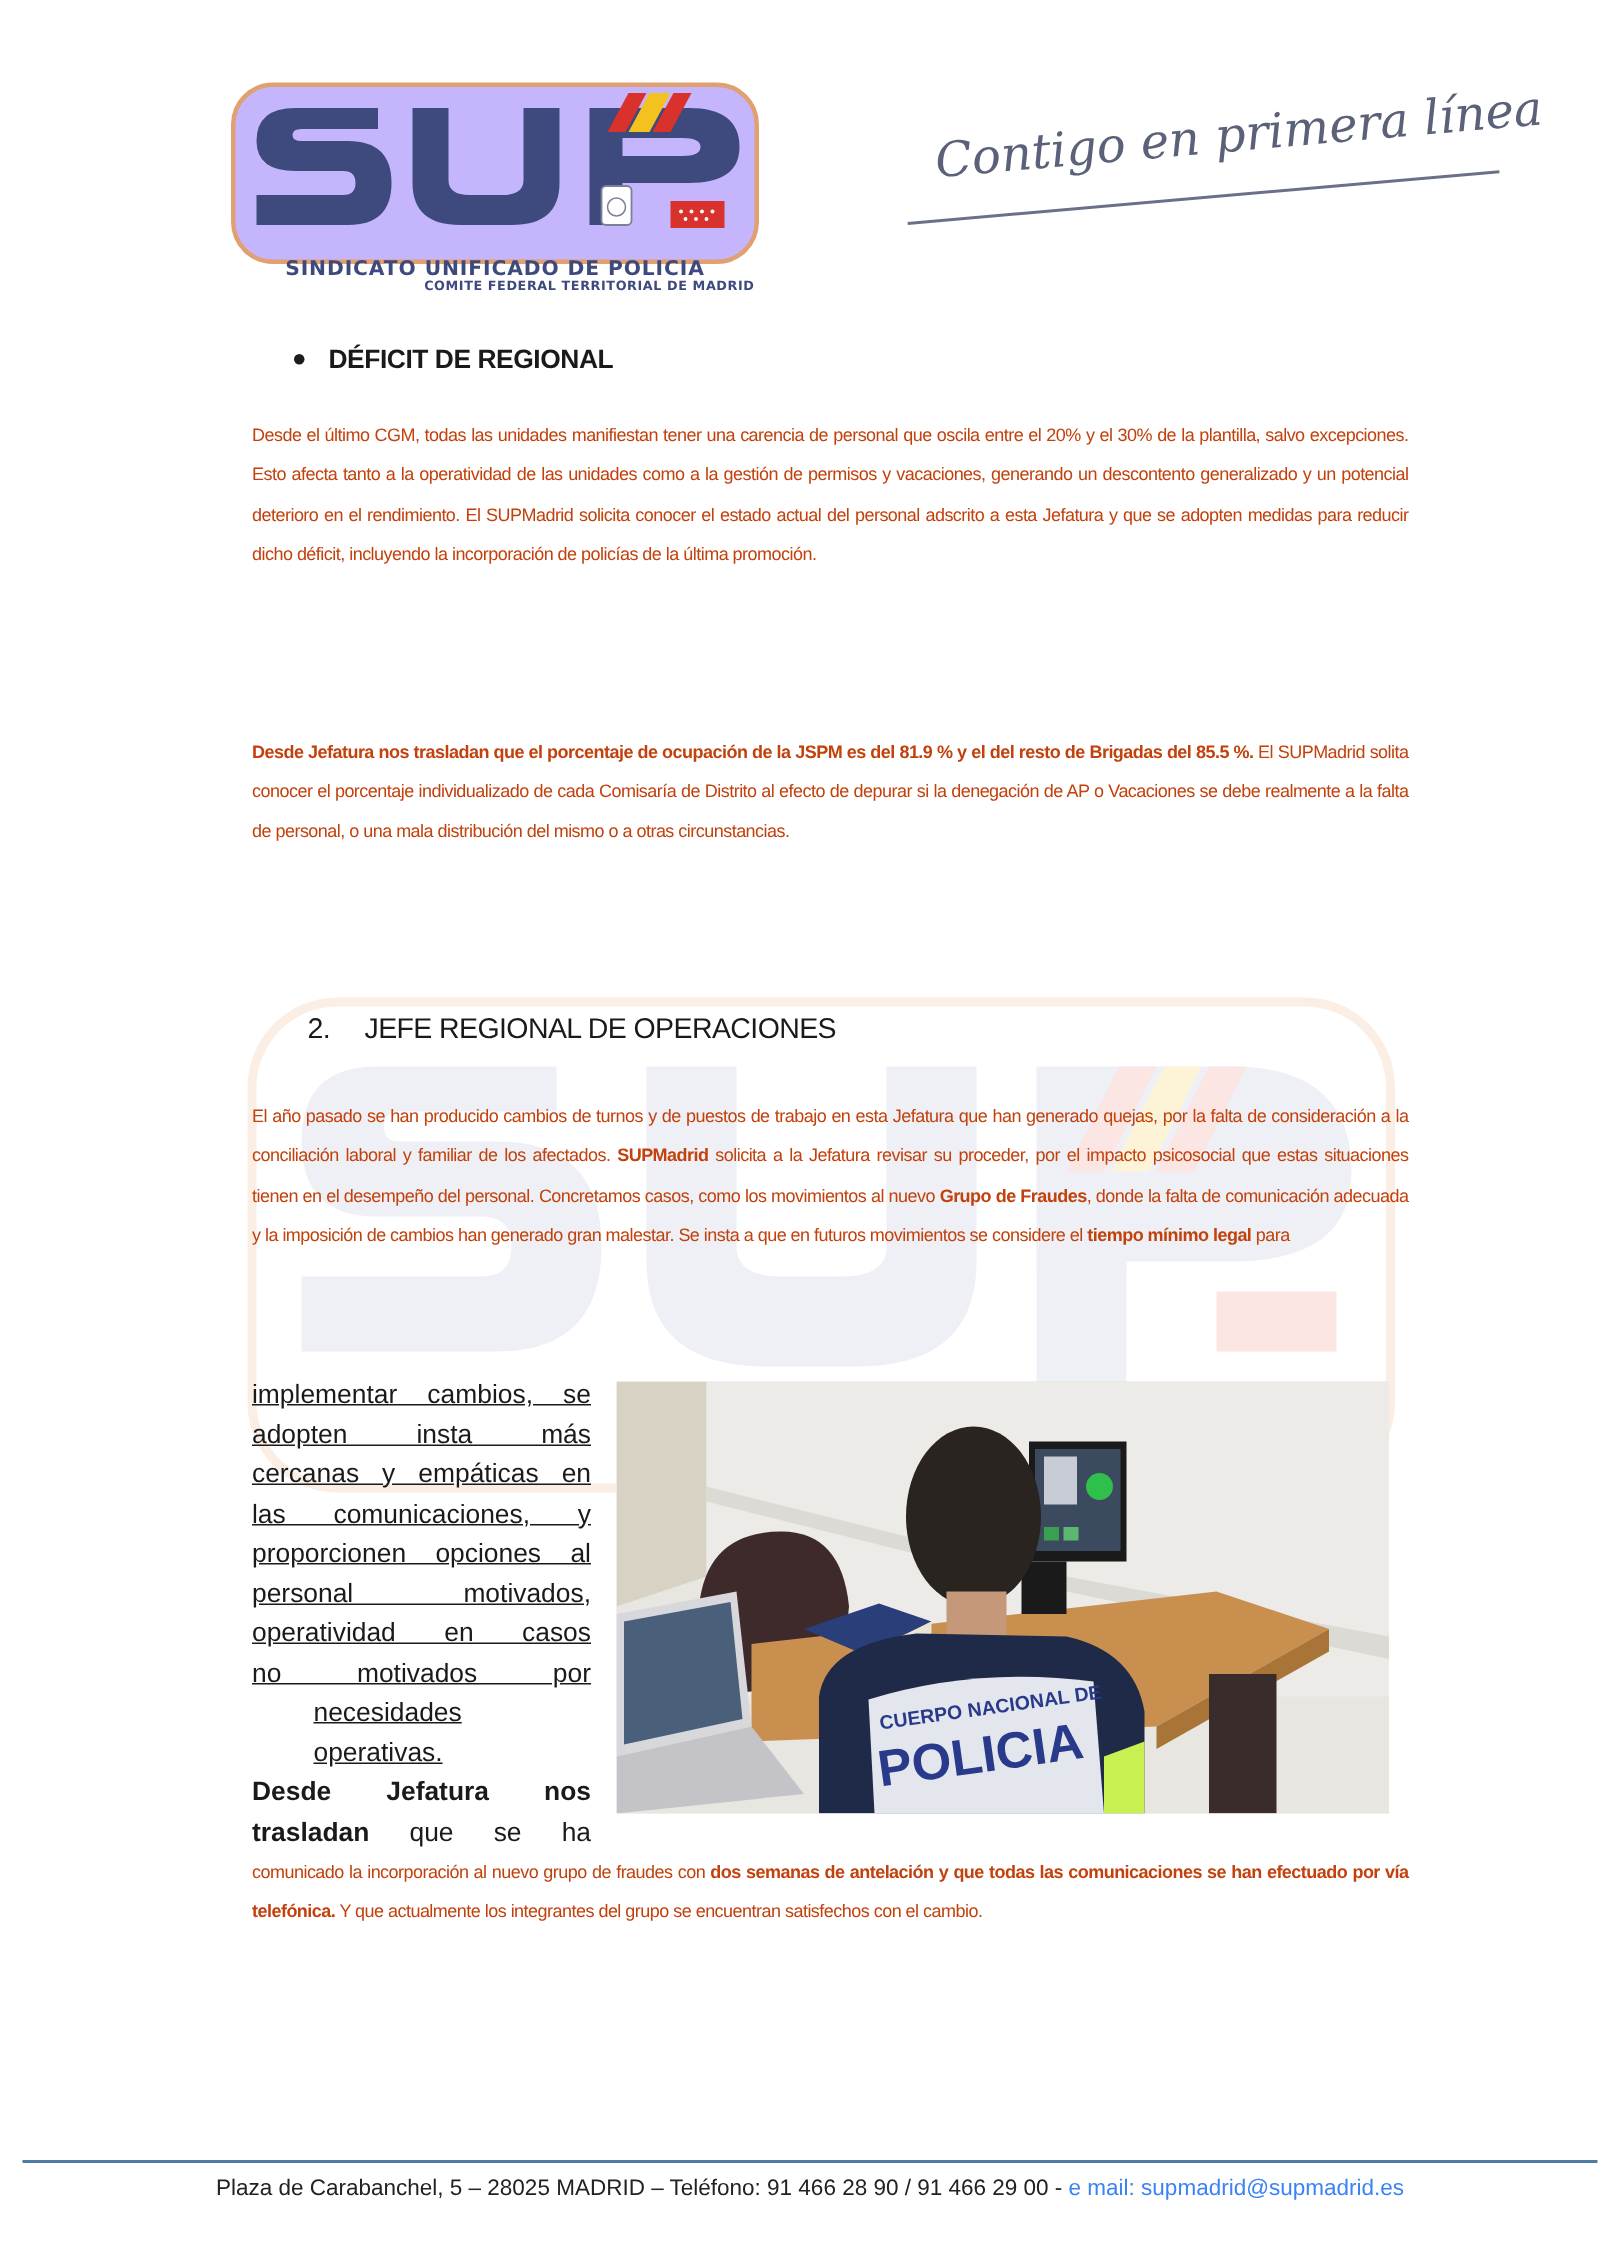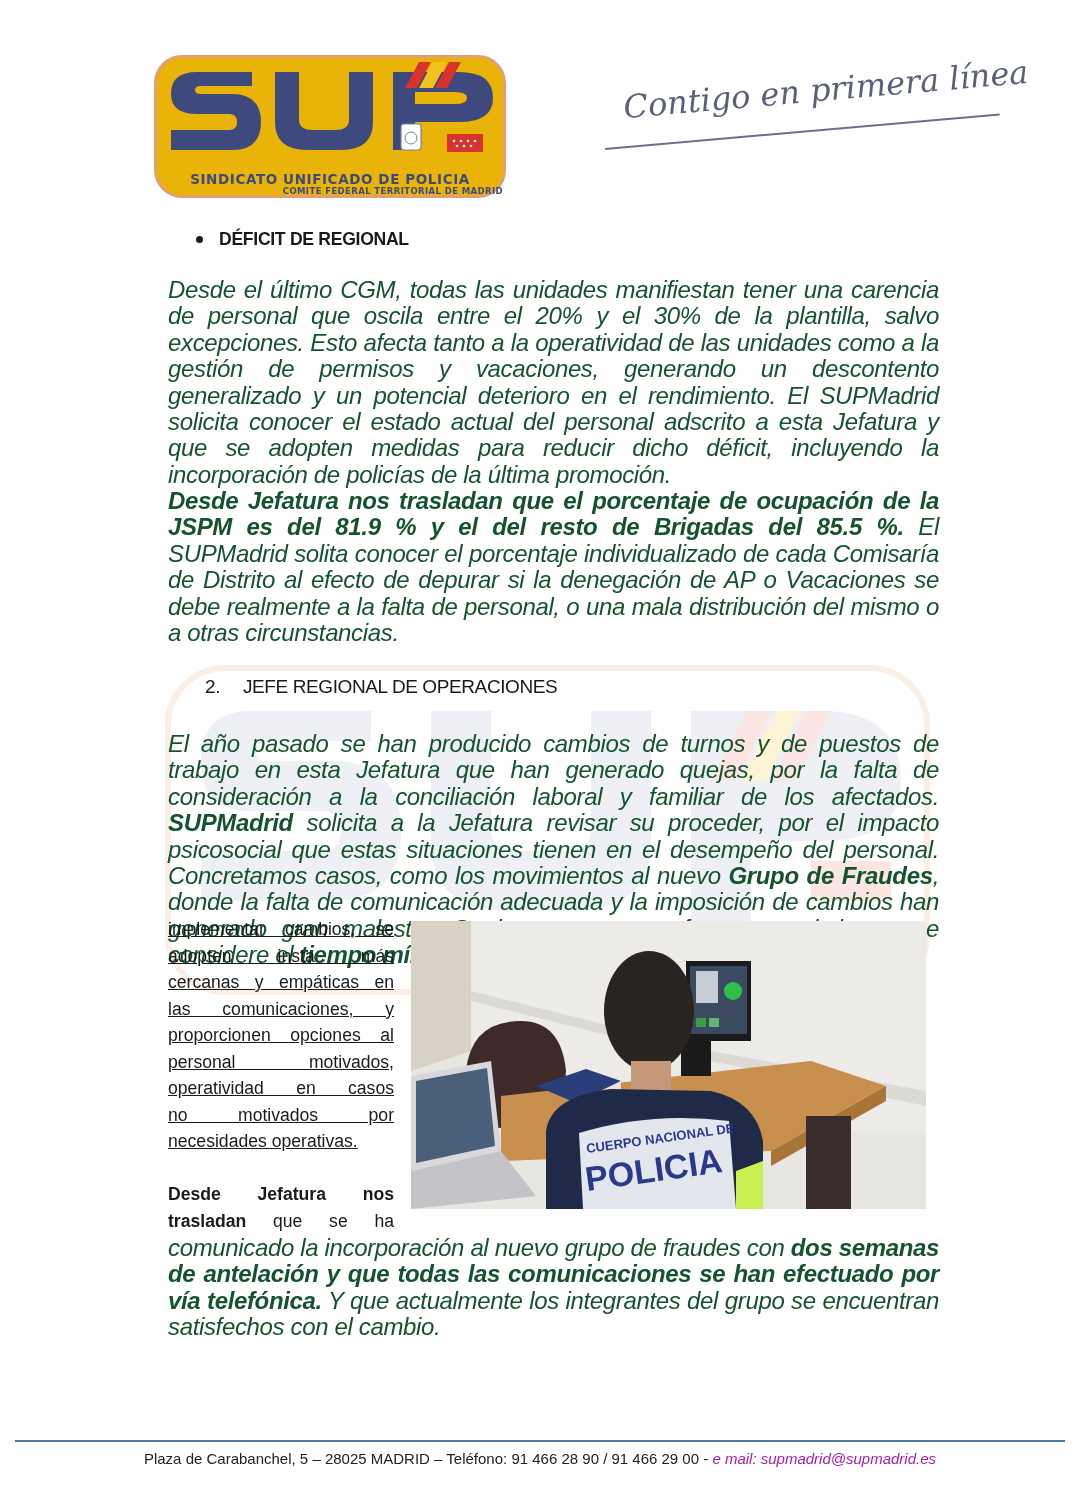--- a/index.html
+++ b/index.html
@@ -1,21 +1,21 @@
 <!DOCTYPE html>
 <html><head>
 <meta charset="utf-8">
 <style>
   html, body { margin: 0; padding: 0; background: #ffffff; }
   body { width: 1080px; height: 1503px; position: relative; overflow: hidden;
          font-family: "Liberation Sans", sans-serif; color: #1a1a1a; }
 
   
-  .logo { position: absolute; left: 154px; top: 55px; width: 352px; height: 143px;
-          border: 3px solid #e0a070; border-radius: 28px; box-sizing: border-box; background: #eab308; text-decoration: underline; }
+  .logo { position: absolute; left: 154px; top: 55px; width: 352px; height: 121px;
+          border: 3px solid #e0a070; border-radius: 28px; box-sizing: border-box; background: #c4b5fd; text-decoration: underline; }
   .logo svg { position: absolute; left: 0; top: 0; }
   .logo-line1 { position: absolute; left: 0; right: 0; top: 113px; text-align: center;
                 font-family: "DejaVu Sans", sans-serif; font-weight: bold; font-size: 13.5px;
                 letter-spacing: 0.6px; color: #3e4a7e; }
   .logo-line2 { position: absolute; left: 0; right: 0; top: 128px; text-align: right;
                 font-family: "DejaVu Sans", sans-serif; font-weight: bold; font-size: 8.5px;
                 letter-spacing: 0.4px; color: #3e4a7e; }
 
   .slogan { position: absolute; left: 628px; top: 88px; width: 380px; height: 70px;
             transform: rotate(-5deg); transform-origin: left bottom; }
@@ -23,52 +23,52 @@
                  color: #5a6178; white-space: nowrap; }
   .slogan-line { position: absolute; left: -22px; top: 58px; width: 396px; height: 2px; background: #6a708a; }
 
   
   .watermark { position: absolute; left: 165px; top: 665px; width: 765px; height: 330px;
                border: 6px solid #fbeee4; border-radius: 60px; box-sizing: border-box; opacity: 1; }
   .watermark svg { position: absolute; left: 0; top: 0; }
 
   
   .content { position: absolute; left: 168px; width: 771px; font-family: "Liberation Sans", sans-serif;
-             font-size: 24px; line-height: 26.4px; text-align: justify; color: #14532d; font-style: italic; }
+             font-size: 12px; line-height: 26.4px; text-align: justify; color: #c2410c; }
   .content b { font-weight: bold; }
   .narrow { font-stretch: condensed; letter-spacing: -0.35px; }
 
   .bullet-head { position: absolute; left: 196px; top: 229px; font-weight: bold; font-size: 17.6px;
                  letter-spacing: -0.3px; display: flex; align-items: center; }
   .bullet-dot { display: inline-block; width: 7px; height: 7px; border-radius: 50%; background: #1c1c1c;
                 margin-right: 16px; }
 
   .section-head { position: absolute; left: 205px; top: 676px; font-weight: normal; font-size: 19px;
                   letter-spacing: -0.4px; }
   .section-num { display: inline-block; width: 38px; }
 
   .p1 { top: 277px; }
   .p2 { top: 488px; }
   .p3 { top: 731px; }
   .float-col { position: absolute; left: 168px; top: 916px; width: 226px; font-size: 17.6px;
                line-height: 26.5px; text-align: justify; text-align-last: justify; text-decoration: underline; }
-  .float-col .last { text-align-last: left; }
+  .float-col .last { text-align-last: left; margin-left: 41px; }
   .p4-lead { position: absolute; left: 168px; top: 1181px; width: 226px; font-size: 17.6px;
              line-height: 26.5px; text-align: justify; text-align-last: justify; }
   .p4 { top: 1235px; }
 
   
   .photo { position: absolute; left: 411px; top: 921px; width: 515px; height: 288px; overflow: hidden;
            background: #e6e4df; }
 
   
   .footer-rule { position: absolute; left: 15px; top: 1440px; width: 1050px; height: 2px; background: #4f7aa2; }
   .footer { position: absolute; left: 0; width: 1080px; top: 1450px; text-align: center;
             font-family: "Liberation Sans", sans-serif; font-size: 15px; color: #222; }
-  .footer .email { color: #a21caf; font-style: italic; }
+  .footer .email { color: #3b82f6; }
 </style>
 </head>
 <body>
 
 <div class="logo">
   <svg width="346" height="110" viewBox="0 0 346 110">
 
     <path d="M95 14 H40 Q14 14 14 36 Q14 56 40 56 H72 Q80 56 80 64 Q80 72 72 72 H14 V92 H75 Q104 92 104 64 Q104 36 75 36 H44 Q38 36 38 32 Q38 28 44 28 H95 Z" fill="#3e4a7e"></path>
 
     <path d="M118 14 H142 V62 Q142 72 156 72 H178 Q192 72 192 62 V14 H216 V64 Q216 92 184 92 H150 Q118 92 118 64 Z" fill="#3e4a7e"></path>

